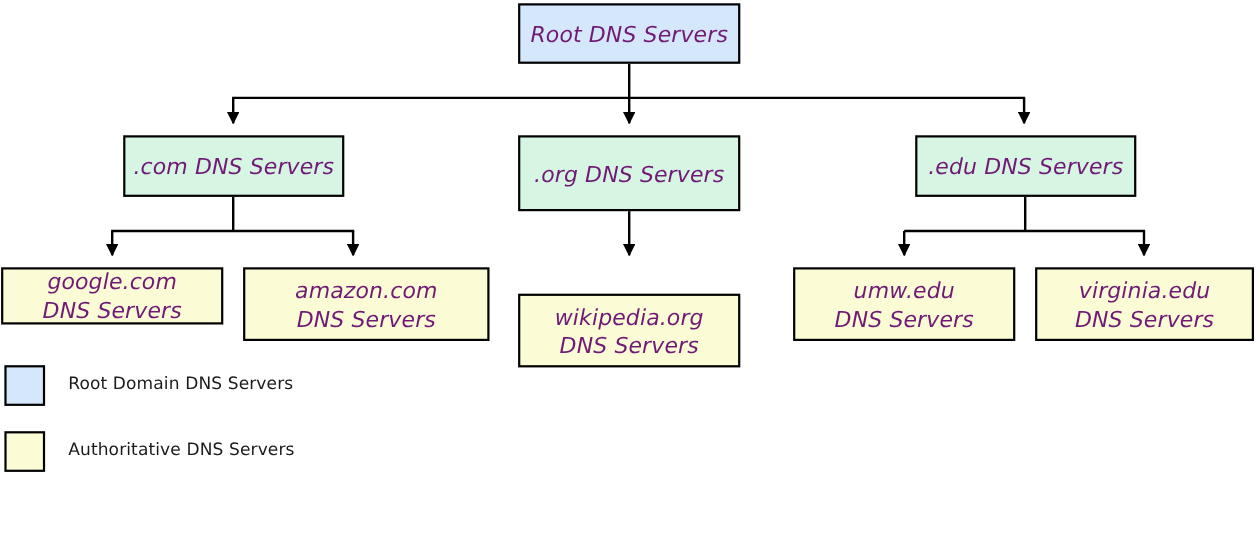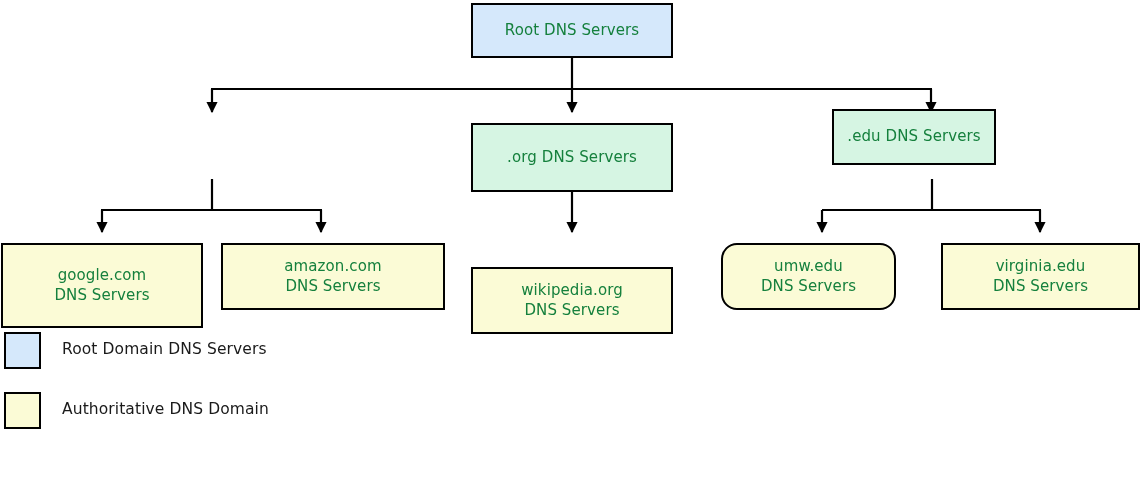--- a/index.html
+++ b/index.html
@@ -32,43 +32,44 @@
     pointer-events: none;
   }
   .node {
     position: absolute;
     box-sizing: border-box;
     border: 2px solid #000000;
     display: flex;
     align-items: center;
     justify-content: center;
     text-align: center;
-    font-size: 15px;
+    font-size: 20px;
     line-height: 1.30;
     letter-spacing: 0.1px;
     white-space: pre-line;
-    color: #15803d;
+    color: #701a75;
+    font-style: italic;
   }
   .node-root   { background: #d5e8fb; }
   .node-tld    { background: #d6f5e3; }
   .node-auth   { background: #fbfbd6; }
 
   
   #node-root { left: 471px;  top: 3px;   width: 202px; height: 55px; }
 
   
   #node-com  { left: 112px;  top: 123px; width: 201px; height: 56px; }
   #node-org  { left: 471px;  top: 123px; width: 202px; height: 69px; }
-  #node-edu  { left: 832px;  top: 109px; width: 164px; height: 56px; }
+  #node-edu  { left: 832px;  top: 123px; width: 201px; height: 56px; }
 
   
-  #node-google    { left: 1px;    top: 243px; width: 202px; height: 85px; }
+  #node-google    { left: 1px;    top: 243px; width: 202px; height: 52px; }
   #node-amazon    { left: 221px;  top: 243px; width: 224px; height: 67px; }
   #node-wikipedia { left: 471px;  top: 243px; width: 202px; height: 67px; margin-top: 24px; }
-  #node-umw       { left: 721px;  top: 243px; width: 175px; height: 67px; border-radius: 16px; }
+  #node-umw       { left: 721px;  top: 243px; width: 202px; height: 67px; }
   #node-virginia  { left: 941px;  top: 243px; width: 199px; height: 67px; }
 
   
   #legend {
     position: absolute;
     left: 0;
     top: 327px;
     width: 600px;
   }
   .legend-row {
@@ -152,20 +153,21 @@
         <path d="M 822 210 L 822 232" marker-end="url(#arrow)"></path>
       </g>
       <g>
         <path d="M 1040 210 L 1040 232" marker-end="url(#arrow)"></path>
       </g>
     </g>
   </svg>
 
   <div class="node node-root" id="node-root">Root DNS Servers</div>
 
+  <div class="node node-tld" id="node-com">.com DNS Servers</div>
   <div class="node node-tld" id="node-org">.org DNS Servers</div>
   <div class="node node-tld" id="node-edu">.edu DNS Servers</div>
 
   <div class="node node-auth" id="node-google">google.com
 DNS Servers</div>
   <div class="node node-auth" id="node-amazon">amazon.com
 DNS Servers</div>
   <div class="node node-auth" id="node-wikipedia">wikipedia.org
 DNS Servers</div>
   <div class="node node-auth" id="node-umw">umw.edu
@@ -173,17 +175,17 @@
   <div class="node node-auth" id="node-virginia">virginia.edu
 DNS Servers</div>
 
   <div id="legend">
     <div class="legend-row">
       <div class="legend-swatch" style="background:#d5e8fb"></div>
       <div class="legend-label">Root Domain DNS Servers</div>
     </div>
     <div class="legend-row">
       <div class="legend-swatch" style="background:#fbfbd6"></div>
-      <div class="legend-label">Authoritative DNS Domain</div>
+      <div class="legend-label">Authoritative DNS Servers</div>
     </div>
   </div>
 
 </div>
 
 </body></html>

